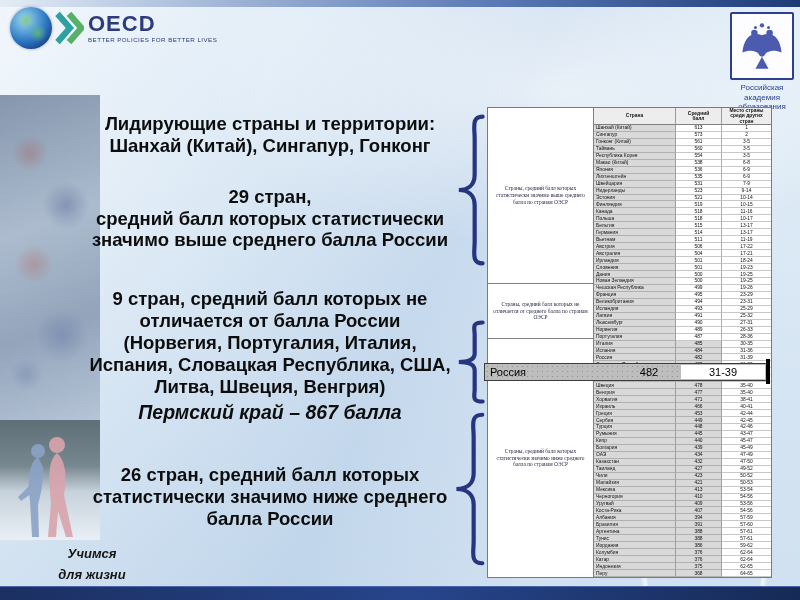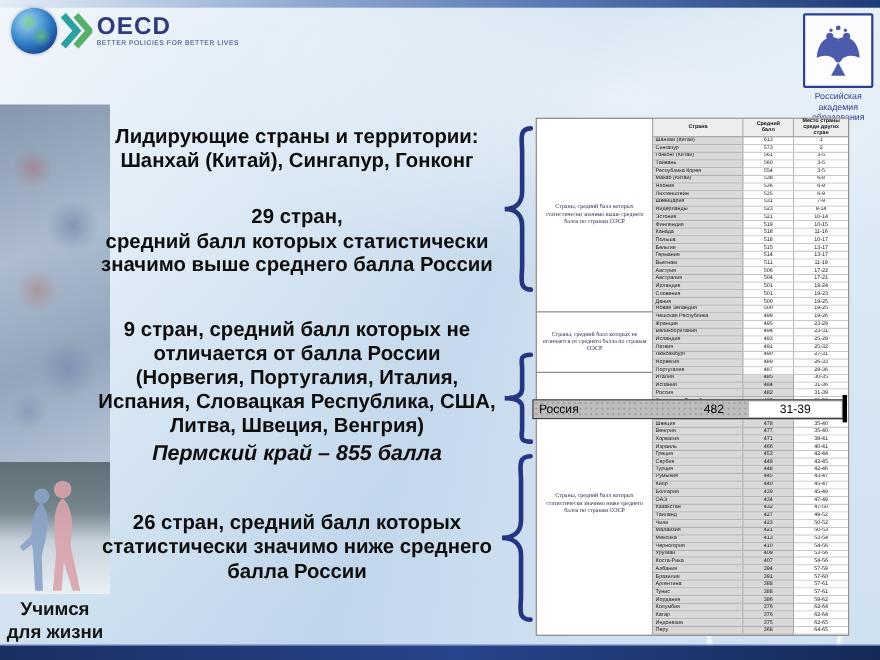--- a/index.html
+++ b/index.html
@@ -22,21 +22,21 @@
       radial-gradient(circle 26px at 30% 18%, rgba(150,60,60,.38), transparent 70%),
       radial-gradient(circle 34px at 66% 34%, rgba(70,90,140,.55), transparent 70%),
       radial-gradient(circle 28px at 34% 52%, rgba(165,82,70,.42), transparent 70%),
       radial-gradient(circle 38px at 62% 74%, rgba(80,100,150,.5), transparent 70%),
       radial-gradient(circle 24px at 26% 86%, rgba(90,110,160,.45), transparent 70%),
       linear-gradient(160deg,#6d7f9a,#9fb0c5 40%,#8193ad 70%,#aebdd0);}
   .strip-photo{position:absolute;left:0;top:325px;width:100px;height:120px;
     background:linear-gradient(#5e6f77 0%,#77878f 38%,#c7d2dc 60%,#e9eff5 100%);}
   .strip-photo svg{position:absolute;left:0;bottom:0;}
   .motto{position:absolute;left:0;top:448px;width:100px;text-align:center;
-    font-weight:bold;font-size:17px;line-height:21px;color:#141414;}
+    font-weight:bold;font-style:italic;font-size:13px;line-height:21px;color:#141414;padding-left:42px;}
 
   
   .oecd{position:absolute;left:10px;top:7px;display:flex;align-items:center;gap:2px;}
   .globe{width:42px;height:42px;border-radius:50%;
     background:
       radial-gradient(circle 7px at 38% 32%, rgba(120,200,120,.85), transparent 8px),
       radial-gradient(circle 8px at 66% 62%, rgba(105,190,110,.75), transparent 9px),
       radial-gradient(circle at 35% 30%, #9fd8f2, #2e7cc4 52%, #15337f 88%);
     box-shadow:0 0 3px rgba(20,40,90,.4);}
   .oecd-textcol{display:flex;flex-direction:column;line-height:1;margin-left:2px;}
@@ -165,21 +165,21 @@
       <div><span>средний балл которых статистически</span></div>
       <div><span>значимо </span><span class="uline">выше</span><span> среднего балла России</span></div>
     </div>
   <div class="tblock" id="block-same">
       <div><span>9 стран, средний балл которых не</span></div>
       <div><span>отличается от балла России</span></div>
       <div><span>(Норвегия, Португалия, Италия,</span></div>
       <div><span>Испания, Словацкая Республика, США,</span></div>
       <div><span>Литва, Швеция, Венгрия)</span></div>
     </div>
-  <div class="tblock" id="block-perm">Пермский край – 855 балла</div>
+  <div class="tblock" id="block-perm">Пермский край – 867 балла</div>
   <div class="tblock" id="block-below">
       <div><span>26 стран, средний балл которых</span></div>
       <div><span>статистически значимо </span><span class="uline">ниже</span><span> среднего</span></div>
       <div><span>балла России</span></div>
     </div>
 
   <svg class="brace" style="left:452px;top:112px;" width="34" height="156" viewBox="0 0 30 100" preserveAspectRatio="none">
     <path d="M27,3 C17,3 20,10 20,17 L20,40 C20,47 14,50 6,50 C14,50 20,53 20,60 L20,83 C20,90 17,97 27,97"></path>
   </svg>
   <svg class="brace" style="left:452px;top:320px;" width="34" height="84" viewBox="0 0 30 100" preserveAspectRatio="none">

